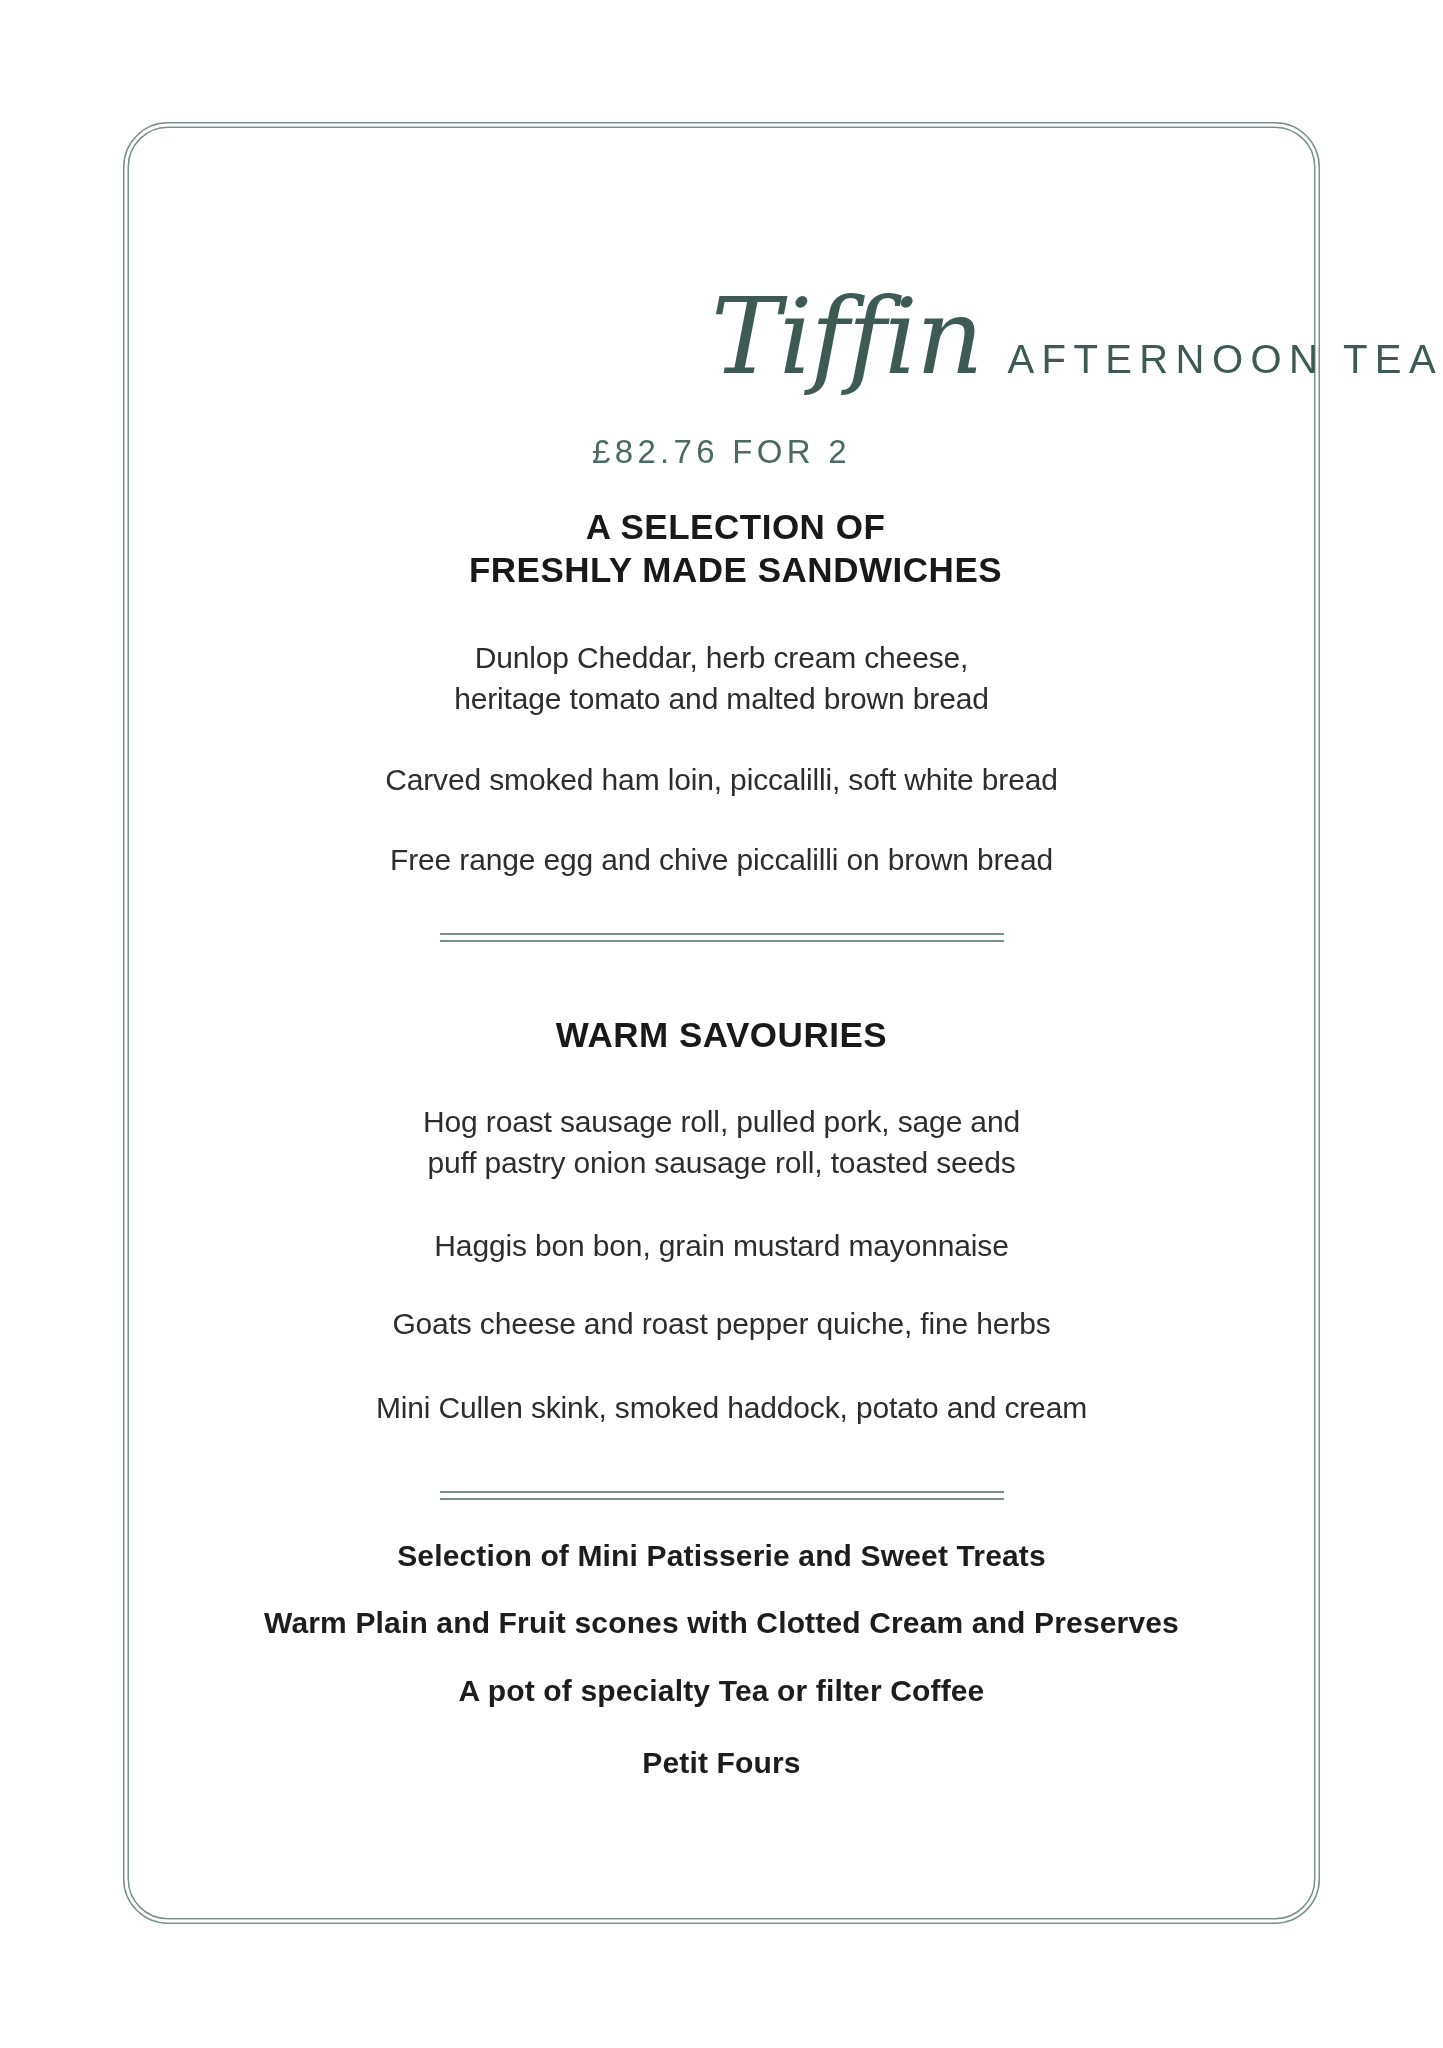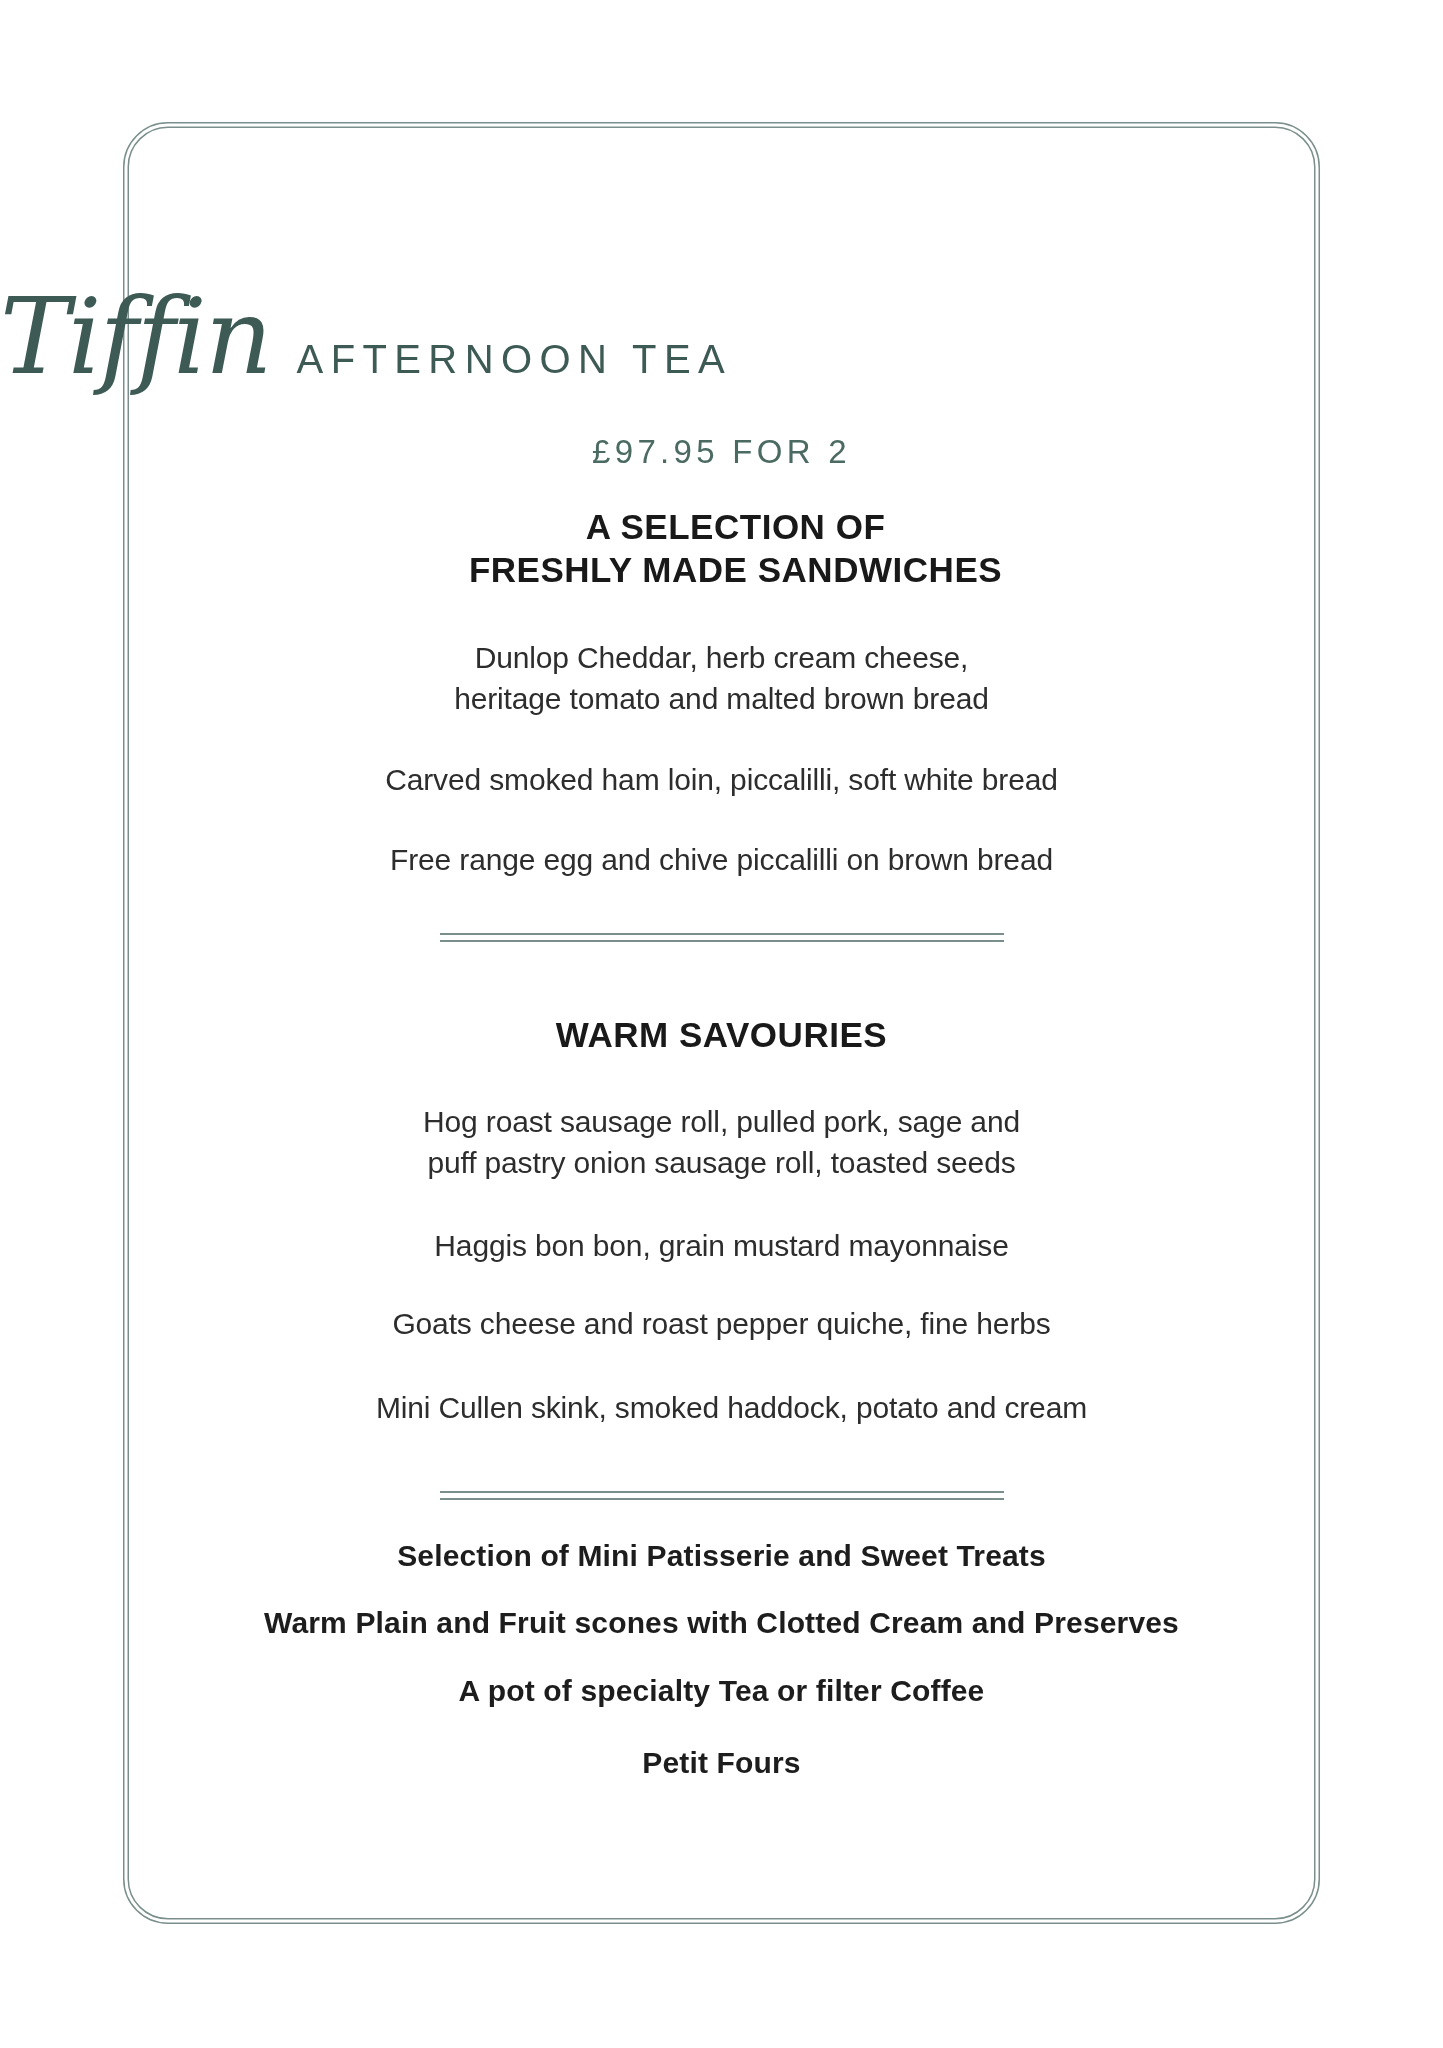--- a/index.html
+++ b/index.html
@@ -17,21 +17,21 @@
     left:0;
     width:100%;
     text-align:center;
     white-space:pre-line;
   }
   
   .brand-row{
     position:absolute;
     left:0; top:285px;
     width:100%;
-    text-align:left;
+    text-align:right;
     color:#3d5a54;
   }
   .brand-script{
     font-family:"DejaVu Serif", serif;
     font-style:italic;
     font-weight:400;
     font-size:105px;
     line-height:1;
     letter-spacing:-2px;
     color:#3d5a54;
@@ -107,21 +107,21 @@
 <div class="page">
 
   <svg class="frame-svg" viewBox="0 0 1443 2048" aria-hidden="true">
     <path d="M126,167 A42,42 0 0 1 168,125 H1275 A42,42 0 0 1 1317,167 V1879 A42,42 0 0 1 1275,1921 H168 A42,42 0 0 1 126,1879 Z" fill="none" stroke-width="6" stroke="#7a8f8b"></path>
     <path d="M126,167 A42,42 0 0 1 168,125 H1275 A42,42 0 0 1 1317,167 V1879 A42,42 0 0 1 1275,1921 H168 A42,42 0 0 1 126,1879 Z" fill="none" stroke="#ffffff" stroke-width="3"></path>
   </svg>
 
   <div class="brand-row">
     <span class="brand-script">Tiffin</span><span class="brand-title">AFTERNOON TEA</span>
   </div>
-  <div class="centerblock price-line">£97.95 FOR 2</div>
+  <div class="centerblock price-line">£82.76 FOR 2</div>
 
   <div class="centerblock sec-heading h-sandwiches">A SELECTION OF
 FRESHLY MADE SANDWICHES</div>
   <div class="centerblock item s-item1">Dunlop Cheddar, herb cream cheese,
 heritage tomato and malted brown bread</div>
   <div class="centerblock item s-item2">Carved smoked ham loin, piccalilli, soft white bread</div>
   <div class="centerblock item s-item3">Free range egg and chive piccalilli on brown bread</div>
 
   <div class="divider div-1"></div>
 

